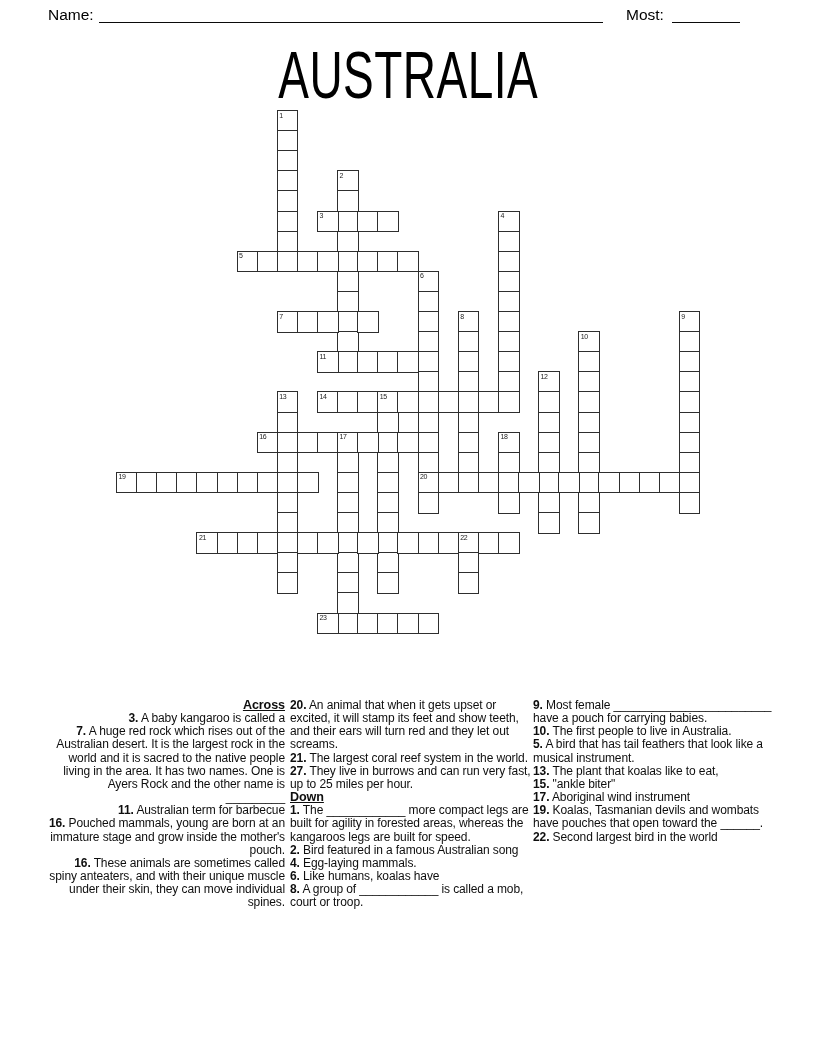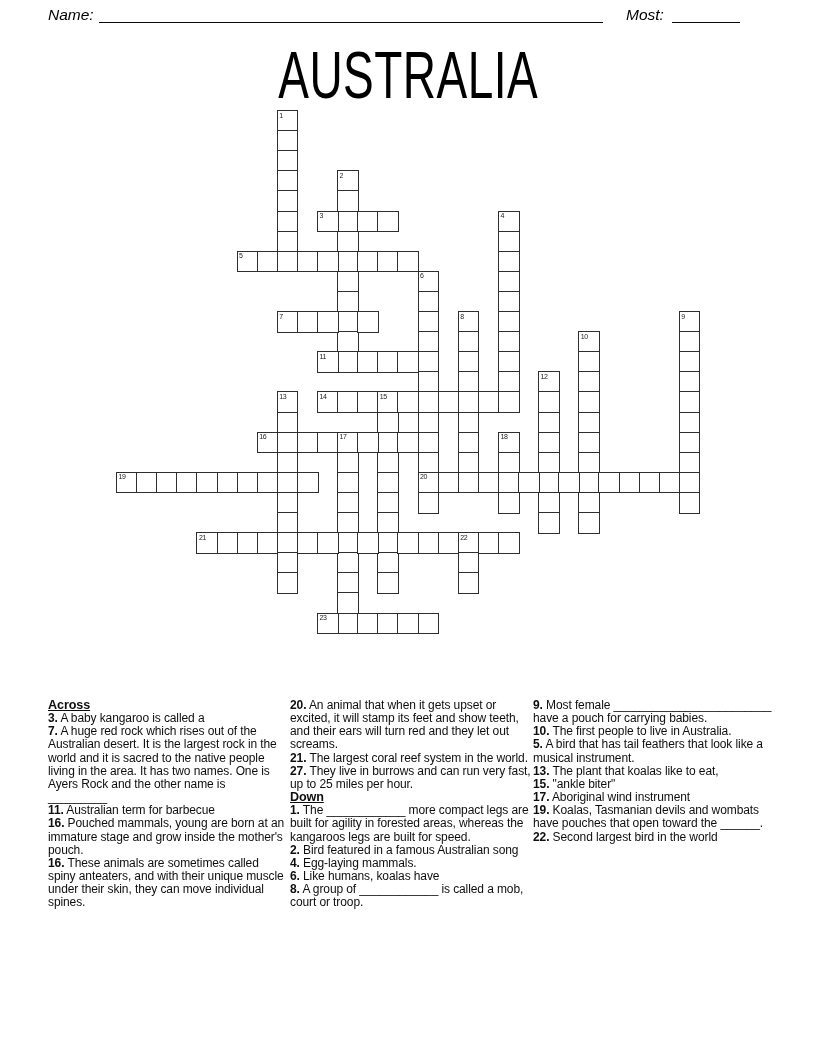--- a/index.html
+++ b/index.html
@@ -1,21 +1,21 @@
 <!DOCTYPE html>
 <html><head>
 <meta charset="utf-8">
 <style>
   html,body{margin:0;padding:0;}
   body{
     width:816px;height:1056px;position:relative;background:#ffffff;
     font-family:"Liberation Sans",sans-serif;color:#000;overflow:hidden;
   }
   
-  .hdr-label{position:absolute;top:6px;font-size:15.5px;color:#000;font-style:italic;}
+  .hdr-label{position:absolute;top:6px;font-size:15.5px;color:#000;}
   #name-label{left:48px;}
   #date-label{left:626px;}
   .write-line{position:absolute;top:4px;height:18px;border-bottom:1.5px solid #0a0a0a;}
   #name-line{left:99px;width:504px;}
   #date-line{left:672px;width:68px;}
   
   #title-wrap{position:absolute;top:37px;left:0;width:816px;text-align:center;}
   #title-text{display:inline-block;font-size:50px;font-weight:400;letter-spacing:0.5px;
     transform:scale(0.92,1.32);transform-origin:50% 0%;white-space:nowrap;}
   
@@ -24,21 +24,21 @@
     position:absolute;width:21.7px;height:21.7px;box-sizing:border-box;
     border:1.6px solid #2e2e2e;background:#ffffff;
   }
   .cellnum{
     position:absolute;top:0.5px;left:1.5px;font-size:7px;line-height:7px;
     color:#222;letter-spacing:-0.4px;font-family:"Liberation Sans",sans-serif;
   }
   
   .cluecol{position:absolute;top:699px;font-size:12px;line-height:13.15px;
     color:#0e0e0e;letter-spacing:-0.1px;}
-  #clue-col-1{left:48px;width:237px;}
+  #clue-col-1{left:48px;width:237px;text-align:right;}
   #clue-col-2{left:290px;width:243px;}
   #clue-col-3{left:533px;width:242px;}
   .clue-header{font-weight:700;text-decoration:underline;font-size:12.6px;}
   .clue b{font-weight:700;}
 </style>
 </head>
 <body>
 
 <span class="hdr-label" id="name-label">Name:</span>
 <span class="write-line" id="name-line"></span>

